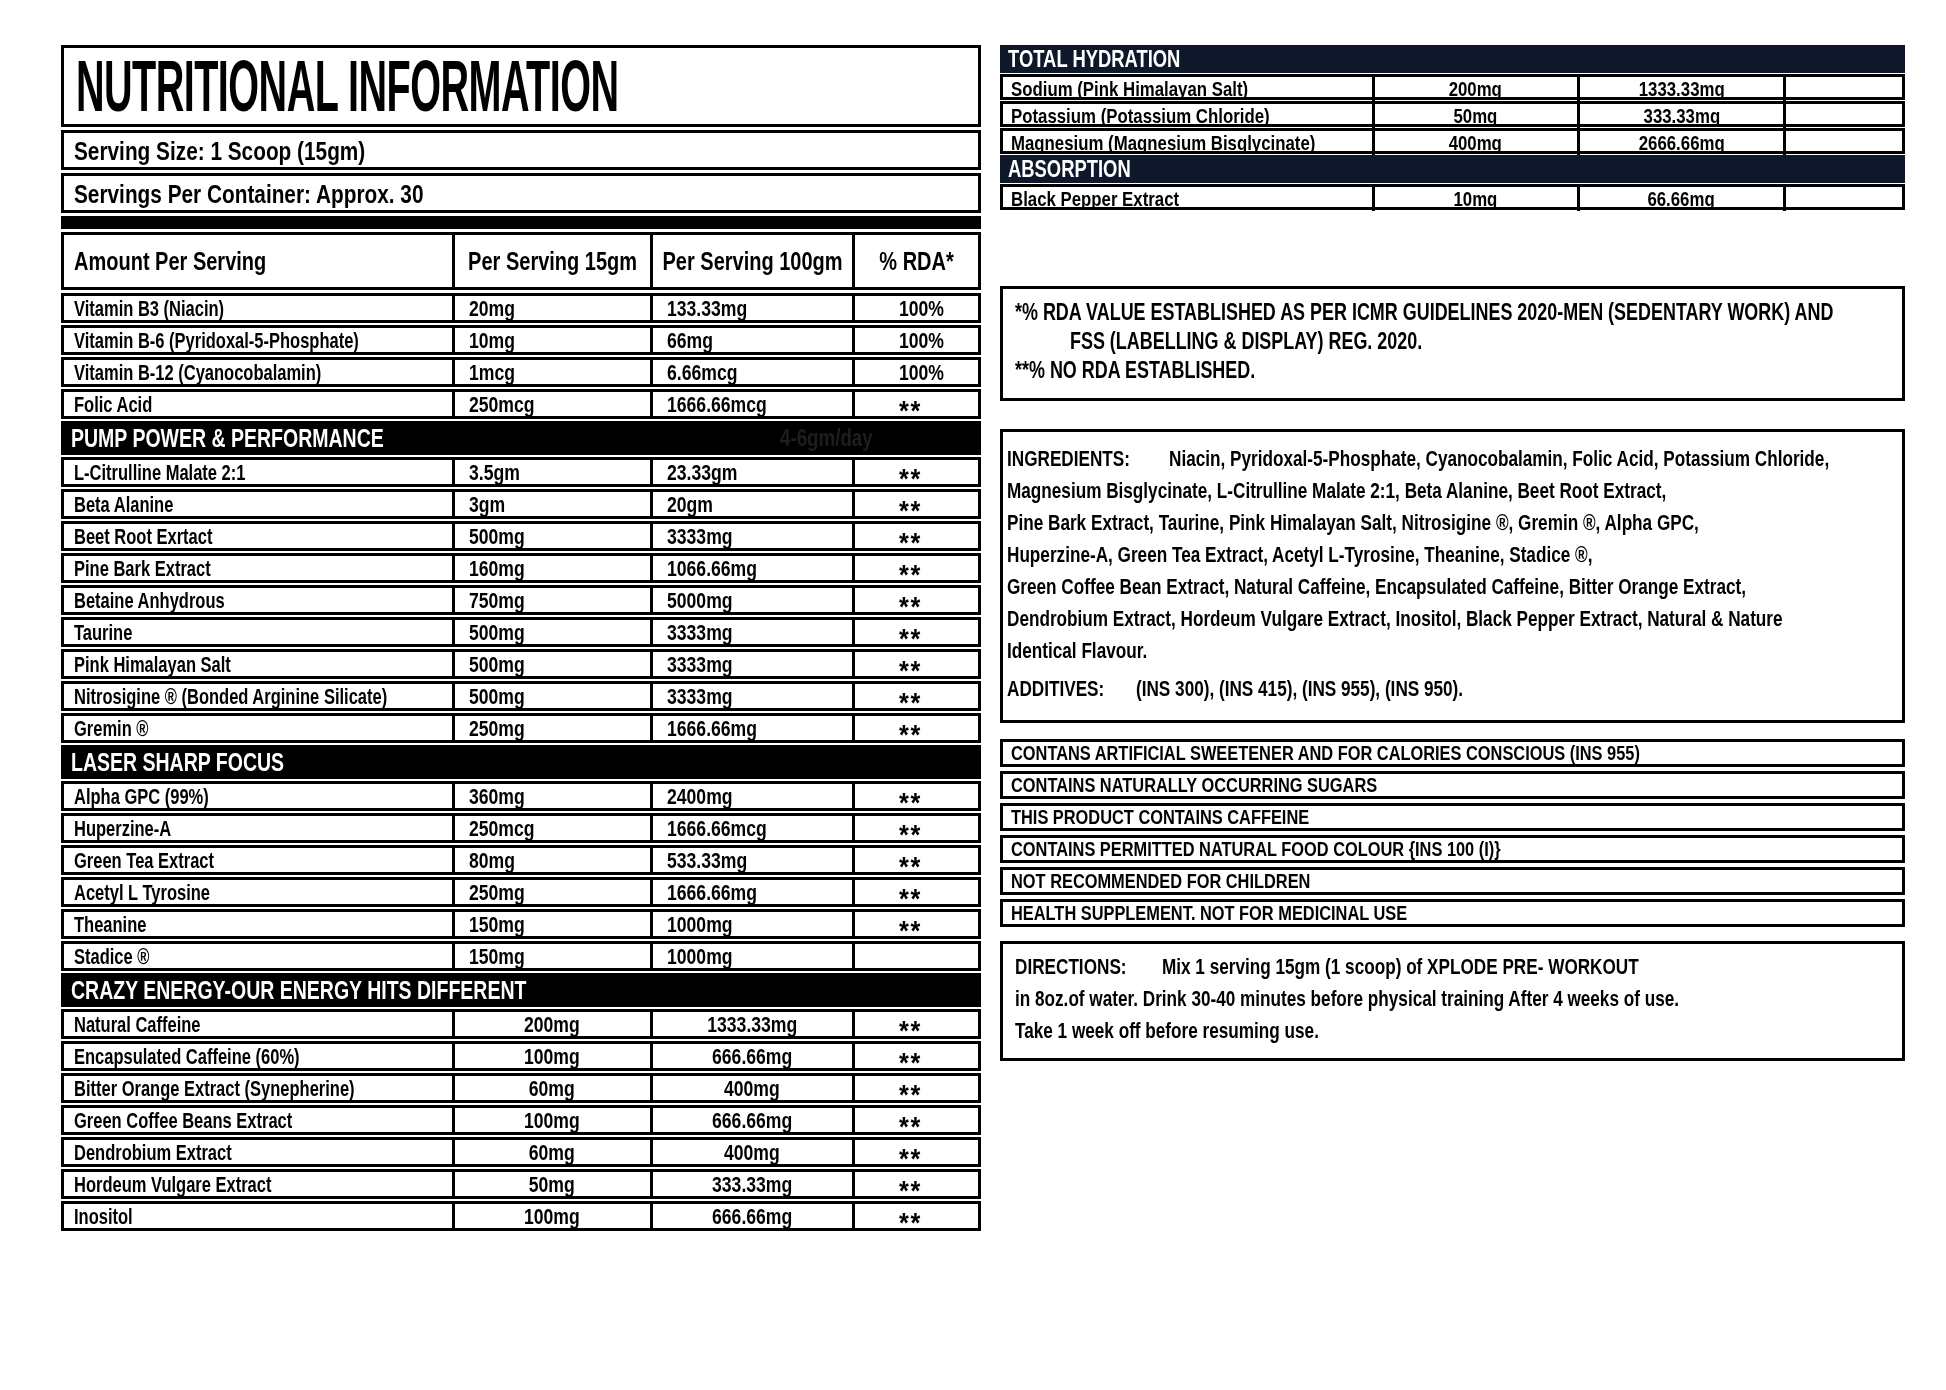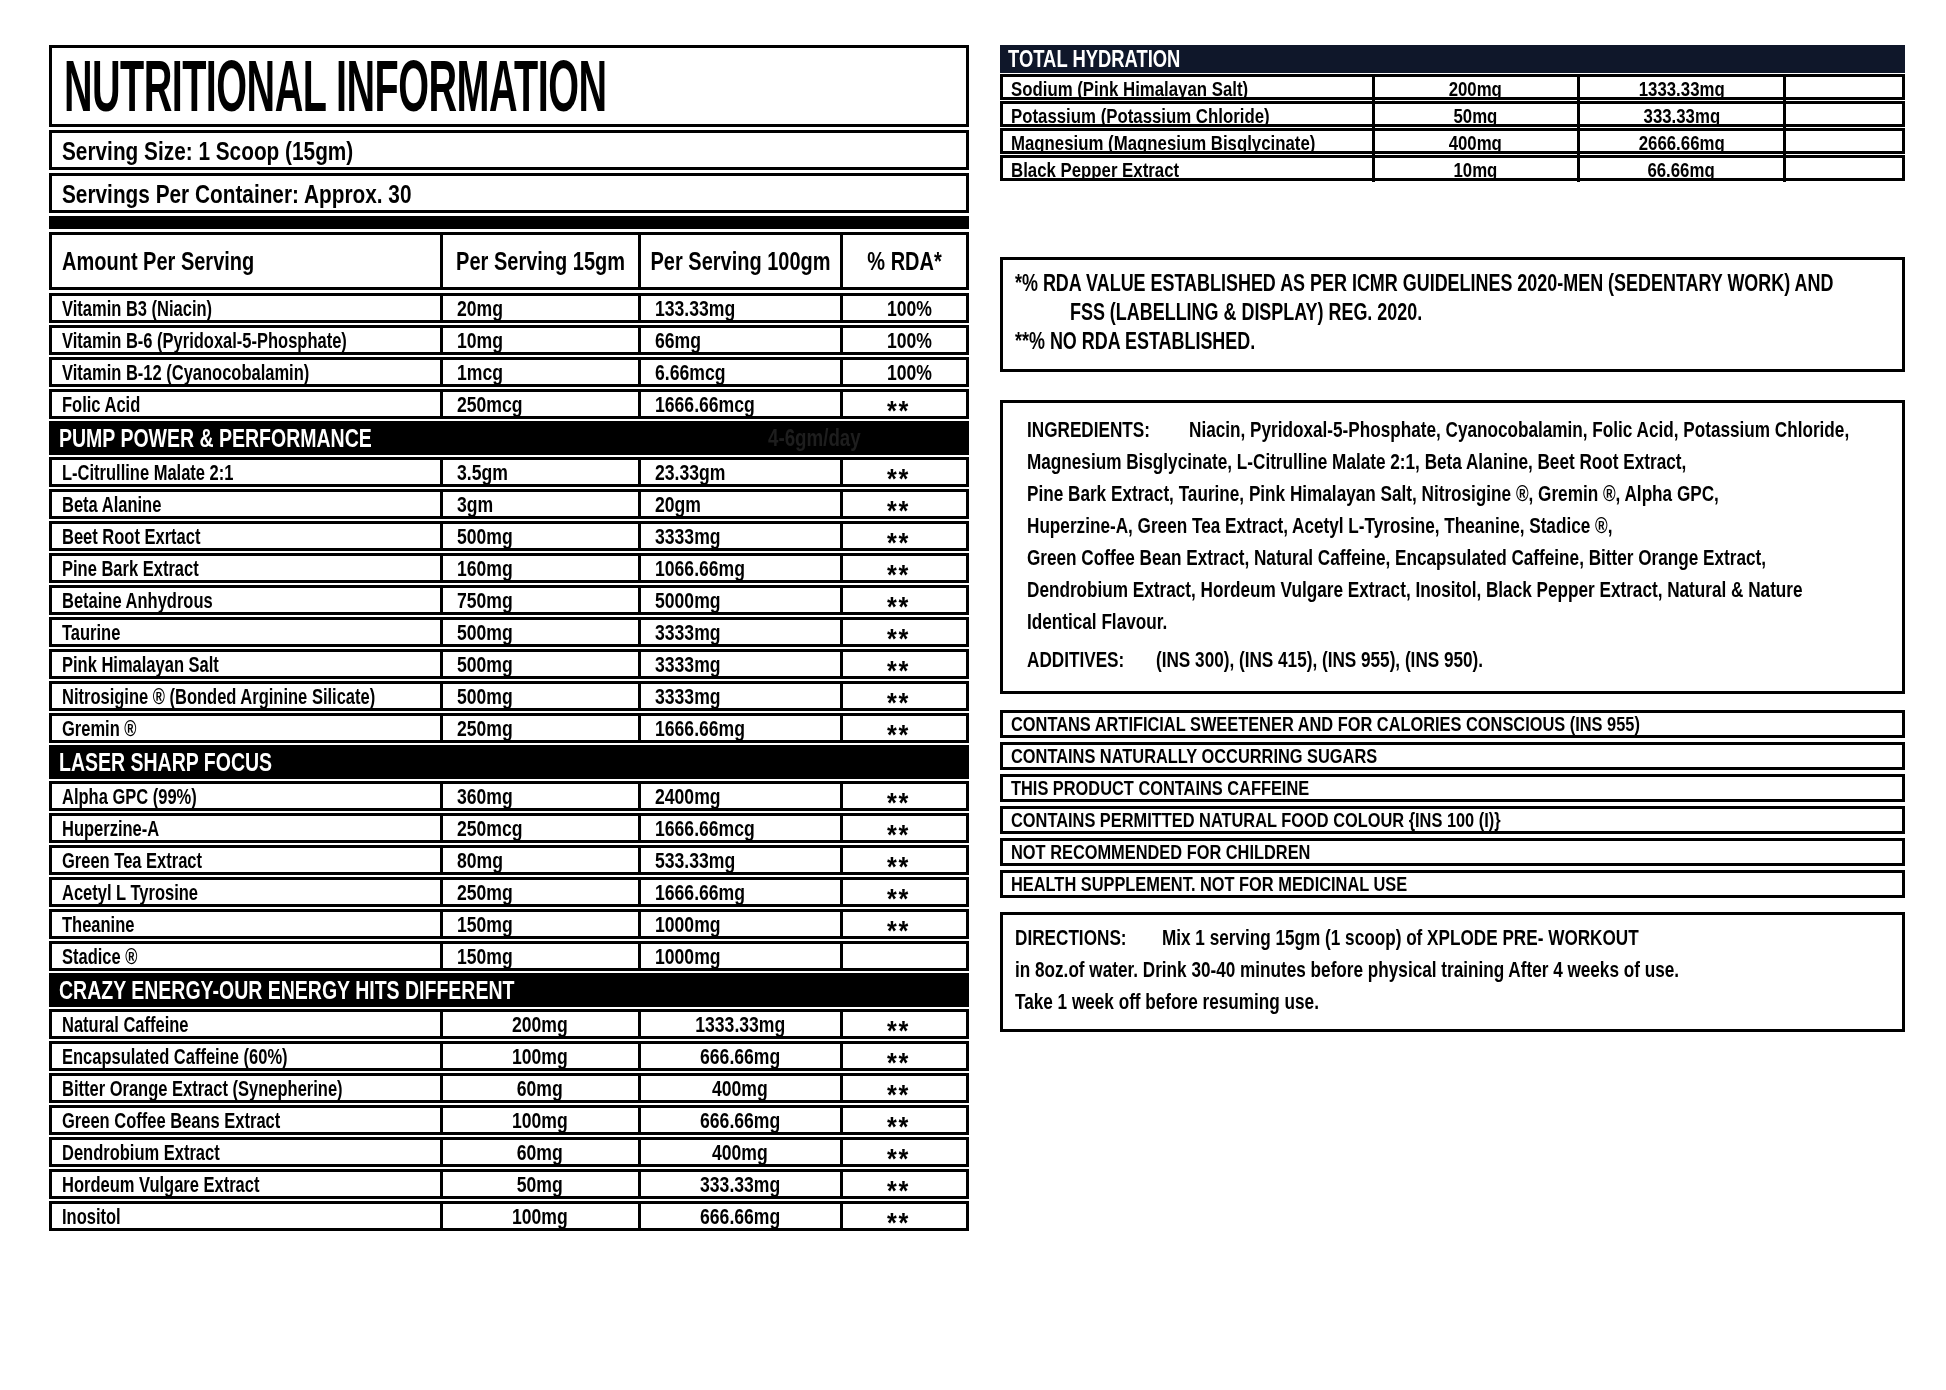--- a/index.html
+++ b/index.html
@@ -1,18 +1,18 @@
 <!DOCTYPE html>
 <html><head>
 <meta charset="utf-8">
 <style>
   *{box-sizing:border-box;margin:0;padding:0}
   html,body{background:#fff}
   body{width:1946px;height:1390px;position:relative;font-family:"Liberation Sans",sans-serif;font-weight:bold;color:#000;overflow:hidden}
-  .col-left{position:absolute;left:49px;top:45px;width:920px}
+  .col-left{position:absolute;left:61px;top:45px;width:920px}
   .col-right{position:absolute;left:1000px;top:45px;width:905px}
   .bx{border:3px solid #000;background:#fff}
   
   .title-box{height:82px;margin-bottom:3px;display:flex;align-items:center;padding-left:12px}
   .title-box .tt{font-size:72px;letter-spacing:-1px;transform:scaleX(.55);transform-origin:0 50%;white-space:nowrap}
   .serv{height:40px;margin-bottom:3px;display:flex;align-items:flex-end;padding-left:10px}
   .serv span{font-size:26px;transform:scaleX(.8);transform-origin:0 50%;white-space:nowrap}
   .bar{height:13px;background:#000;margin-bottom:3px}
   .grid4{display:grid;grid-template-columns:42.4% 21.7% 22.1% 13.8%}
   .grid4 .c{display:flex;align-items:center}
@@ -43,21 +43,21 @@
   .rrow{height:26px;margin-bottom:1px}
   .rrow .c.name{padding-left:8px}
   .rrow .ctr{justify-content:center}
   .rxn{font-size:21px;transform:scaleX(.8);transform-origin:0 50%;white-space:nowrap}
   .rxc{font-size:21px;transform:scaleX(.8);transform-origin:50% 50%;white-space:nowrap}
   
   .notes{margin-top:76px;padding:10px 12px 12px}
   .notes .ln{line-height:27px;white-space:nowrap}
   .notes .ln span{display:inline-block;font-size:23px;transform:scaleX(.78);transform-origin:0 50%;white-space:nowrap}
   .notes .ln.indent{padding-left:55px}
-  .ingr{margin-top:28px;padding:12px 24px 14px}
+  .ingr{margin-top:28px;padding:12px 4px 14px}
   .ingr .ln{line-height:30px;white-space:nowrap}
   .ingr .ln span{display:inline-block;font-size:22px;transform:scaleX(.78);transform-origin:0 50%;white-space:nowrap}
   .ingr .ln.adds{margin-top:6px}
   .claims{margin-top:16px}
   .crow{height:28px;margin-bottom:4px;border:3px solid #000;background:#fff;display:flex;align-items:center;padding-left:8px}
   .crow span{font-size:21px;transform:scaleX(.78);transform-origin:0 50%;white-space:nowrap}
   .dirs{margin-top:14px;padding:8px 12px 10px}
   .dirs .ln{line-height:30px;white-space:nowrap}
   .dirs .ln span{display:inline-block;font-size:22px;transform:scaleX(.78);transform-origin:0 50%;white-space:nowrap}
 </style>
@@ -503,20 +503,23 @@
           <span class="rxn">Magnesium (Magnesium Bisglycinate)</span>
         </div>
         <div class="c ctr">
           <span class="rxc">400mg</span>
         </div>
         <div class="c ctr">
           <span class="rxc">2666.66mg</span>
         </div>
         <div class="c"></div>
       </div>
+    <div class="rband">
+        <span class="btxt">ABSORPTION</span>
+      </div>
     <div class="bx rrow rgrid">
         <div class="c name">
           <span class="rxn">Black Pepper Extract</span>
         </div>
         <div class="c ctr">
           <span class="rxc">10mg</span>
         </div>
         <div class="c ctr">
           <span class="rxc">66.66mg</span>
         </div>

